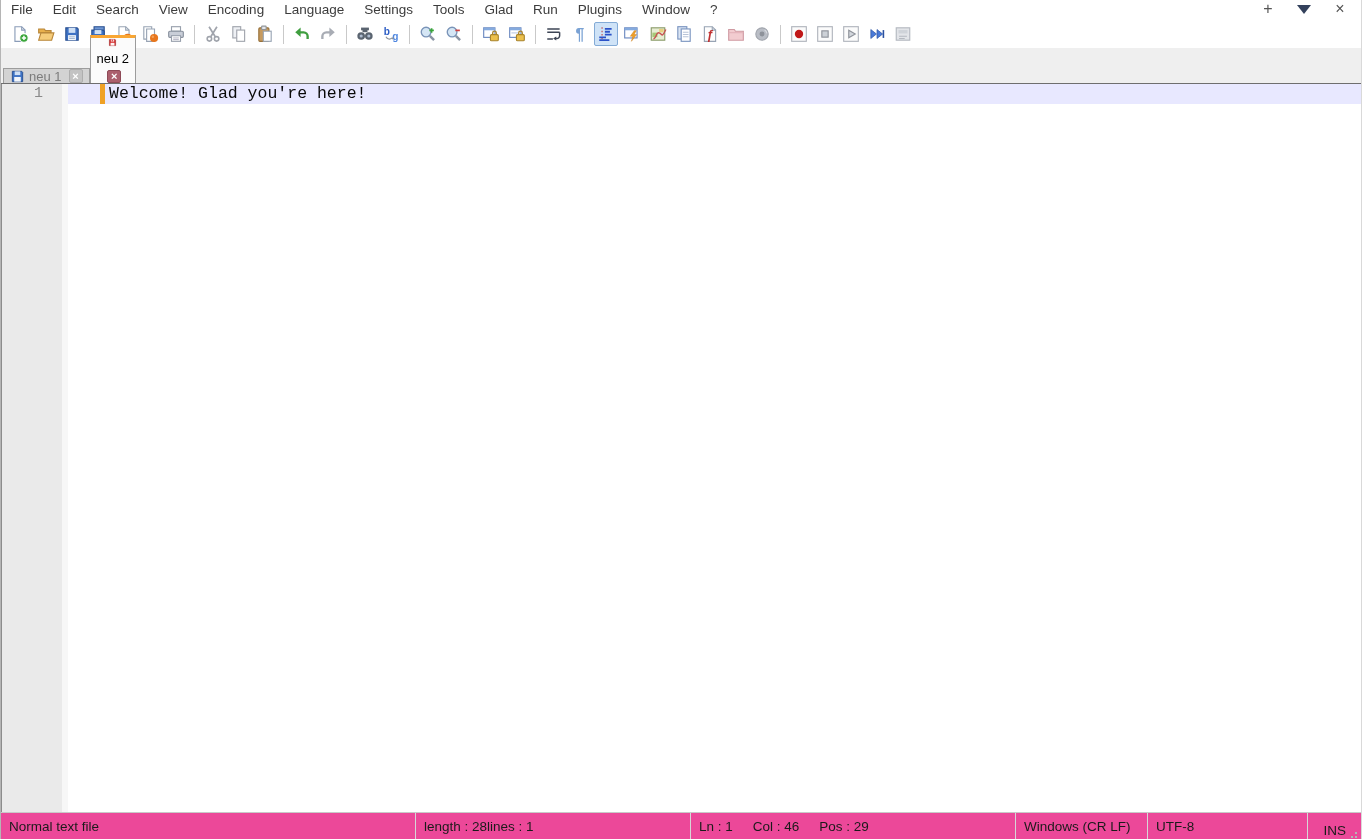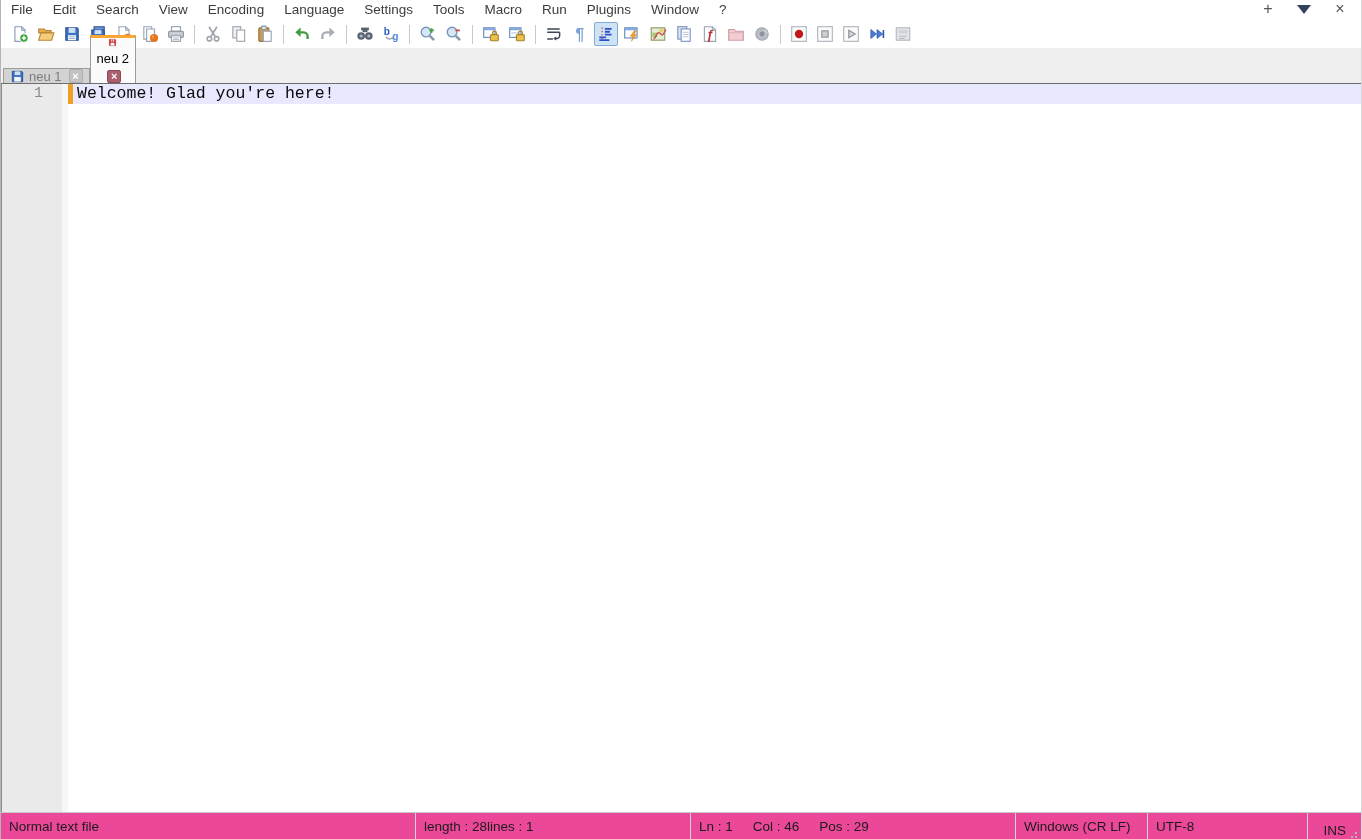--- a/index.html
+++ b/index.html
@@ -43,21 +43,21 @@
 
   
   .editor { flex:1 1 auto; background:#ffffff; display:flex; flex-direction:column;
     font-family:"Liberation Mono","DejaVu Sans Mono", monospace; position:relative;
     border-left:1px solid #8c8c8c; overflow:hidden; }
   .ed-row { display:flex; }
   .ed-row.grow { flex:1 1 auto; }
   .num-margin { flex:0 0 60px; background:#eaeaea; color:#8a8a8a; font-size:15px;
     text-align:right; padding-right:19px; line-height:20px; }
   .bm-margin { flex:0 0 6px; background:#f7f7f7; }
-  .line-body { flex:1 1 auto; display:flex; align-items:stretch; line-height:20px; }
+  .line-body { flex:1 1 auto; display:flex; align-items:stretch; line-height:20px;padding-left:32px; }
   .ed-row.current .line-body { background:#e8e8ff; }
   .change-marker { flex:0 0 5px; background:#efa125; }
   .line-text { font-size:16.5px; color:#090909; margin-left:4px; white-space:pre; }
 
   
   .statusbar { height:27px; flex:0 0 27px; background:#ec4899; border-top:1px solid #c9c9c9;
     display:flex; align-items:center; font-size:13.5px; color:#1b1b1b; }
   .sb-sec { height:100%; display:flex; align-items:center; padding-left:8px;
     border-right:1px solid #d6d6d6; white-space:nowrap; }
   .sb-1 { flex:0 0 415px; } .sb-2 { flex:0 0 275px; }
@@ -72,21 +72,21 @@
 
   <div class="menubar">
     <span class="menu-item">File</span>
     <span class="menu-item">Edit</span>
     <span class="menu-item">Search</span>
     <span class="menu-item">View</span>
     <span class="menu-item">Encoding</span>
     <span class="menu-item">Language</span>
     <span class="menu-item">Settings</span>
     <span class="menu-item">Tools</span>
-    <span class="menu-item">Macro</span>
+    <span class="menu-item">Glad</span>
     <span class="menu-item">Run</span>
     <span class="menu-item">Plugins</span>
     <span class="menu-item">Window</span>
     <span class="menu-item">?</span>
     <span class="menubar-spacer"></span>
     <span class="winctl">
       <span class="btn">+</span>
       <span class="btn"><span class="tri-down"></span></span>
       <span class="btn">×</span>
     </span>

